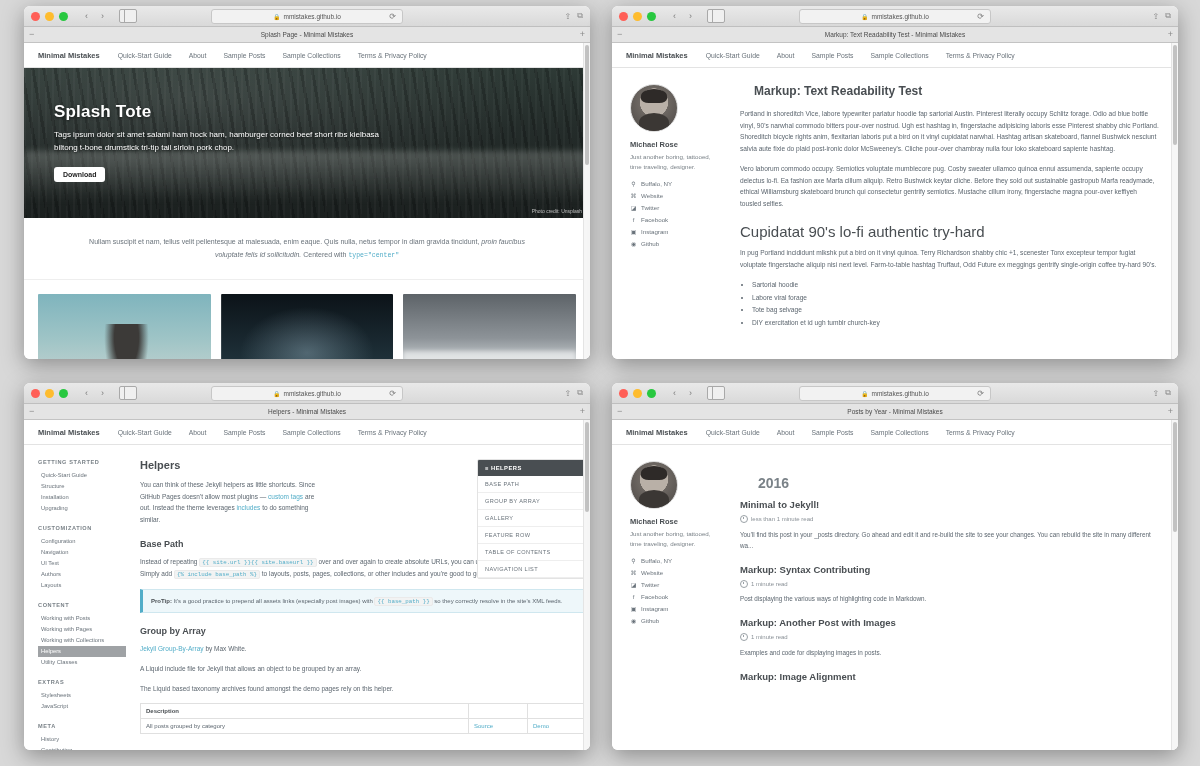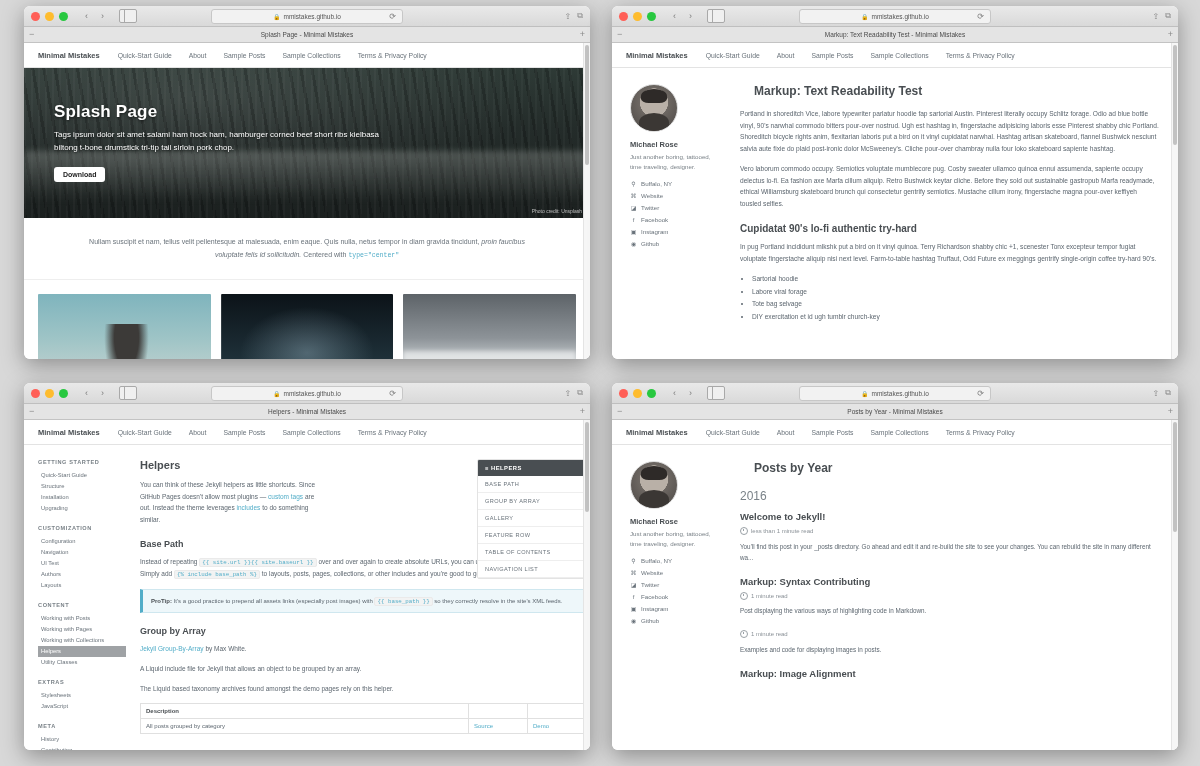--- a/index.html
+++ b/index.html
@@ -139,21 +139,21 @@
   .avatar:before{content:"";position:absolute;left:10px;right:10px;top:4px;height:30%;
     background:#2e2a28;border-radius:50% 50% 30% 30%;z-index:2;}
   .author-name{font-size:7.5px;font-weight:bold;color:#494e52;margin-bottom:3px;}
   .author-bio{font-size:6.2px;color:#7a8288;line-height:1.65;margin-bottom:8px;}
   .author-list{list-style:none;margin:0;padding:0;}
   .author-list li{font-size:6.2px;color:#6a737b;margin-bottom:5px;display:flex;gap:4px;align-items:center;}
   .ai{width:7px;display:inline-block;text-align:center;font-size:6px;color:#6a737b;}
 
   .content{flex:1;min-width:0;}
   .content h1.page-title{margin:0 0 10px 0;font-size:12px;color:#494e52;font-weight:bold;padding-left:14px;}
-  .content h2{margin:14px 0 7px 0;font-size:10px;color:#494e52;font-weight:bold;}
+  .content h2{margin:14px 0 7px 0;font-size:15px;color:#494e52;font-weight:normal;}
   .content p{margin:0 0 9px 0;font-size:6.6px;line-height:1.75;color:#5c666f;}
   .content ul.bullets{margin:0;padding-left:12px;}
   .content ul.bullets li{font-size:6.6px;line-height:1.9;color:#5c666f;}
 
   
   .docs{display:flex;padding:14px 3px 0 14px;gap:14px;}
   .docnav{width:88px;flex:0 0 88px;}
   .docnav .grp{font-size:5.6px;font-weight:bold;color:#7a8288;letter-spacing:.6px;margin:11px 0 5px 0;}
   .docnav .grp:first-child{margin-top:0;}
   .docnav a{display:block;font-size:5.8px;color:#6a737b;line-height:1.9;text-decoration:none;padding:0 3px;}
@@ -177,21 +177,21 @@
     background:#eef7fa;border:1px solid #cfe7ef;border-left:3px solid #52adc8;
     padding:6px 8px;font-size:6px;line-height:1.7;color:#5c666f;margin:8px 0 10px 0;
   }
   .notice-box b{color:#494e52;}
   .tbl{width:100%;border-collapse:collapse;margin-top:6px;}
   .tbl th,.tbl td{border:1px solid #e0e0e0;font-size:6px;color:#5c666f;padding:4px 5px;text-align:left;}
   .tbl th{font-weight:bold;color:#494e52;}
   .tbl a{color:#52adc8;text-decoration:none;}
 
   
-  .arch h2.year{margin:14px 0 8px 0;font-size:12px;color:#7a8288;font-weight:normal;}
+  .arch h2.year{margin:14px 0 8px 18px;font-size:14px;color:#7a8288;font-weight:bold;}
   .arch h3{margin:0 0 4px 0;font-size:9.5px;color:#494e52;font-weight:bold;}
   .arch .meta{font-size:6px;color:#8a9197;margin:0 0 4px 0;display:flex;gap:3px;align-items:center;}
   .arch p.excerpt{font-size:6.3px;color:#5c666f;line-height:1.75;margin:0 0 13px 0;}
   .clockicon{display:inline-block;width:6px;height:6px;border:1px solid #9aa1a6;border-radius:50%;position:relative;}
   .clockicon:after{content:"";position:absolute;left:2px;top:1px;width:1px;height:2px;background:#9aa1a6;}
 </style>
 </head>
 <body>
 
 <div class="grid">
@@ -231,21 +231,21 @@
           <span class="navlink">About</span>
           <span class="navlink">Sample Posts</span>
           <span class="navlink">Sample Collections</span>
           <span class="navlink">Terms &amp; Privacy Policy</span>
         </div>
       </div>
       <div class="hero">
         <div class="trees"></div>
         <div class="fogline"></div>
         <div class="hero-inner">
-          <h1>Splash Page</h1>
+          <h1>Splash Tote</h1>
           <p>Tags ipsum dolor sit amet salami ham hock ham, hamburger corned beef short ribs kielbasa biltong t-bone drumstick tri-tip tail sirloin pork chop.</p>
           <span class="btn-download">Download</span>
         </div>
         <span class="credit">Photo credit: Unsplash</span>
       </div>
       <div class="notice">
         <span>Nullam suscipit et nam, tellus velit pellentesque at malesuada, enim eaque. Quis nulla, netus</span>
         <span>tempor in diam gravida tincidunt,</span>
         <span class="em">proin faucibus voluptate felis id sollicitudin.</span>
         <span>Centered with</span>
@@ -556,43 +556,43 @@
                 <span class="ai">▣</span>
                 <span>Instagram</span>
               </li>
             <li>
                 <span class="ai">◉</span>
                 <span>Github</span>
               </li>
           </ul>
         </div>
         <div class="content arch">
-          <h1 class="page-title">Posts by Year</h1>
 
           <h2 class="year">2016</h2>
           <div>
-            <h3>Welcome to Jekyll!</h3>
+            <h3>Minimal to Jekyll!</h3>
             <p class="meta">
               <span class="clockicon"></span>
               <span>less than 1 minute read</span>
             </p>
             <p class="excerpt">You'll find this post in your _posts directory. Go ahead and edit it and re-build the site to see your changes. You can rebuild the site in many different wa...</p>
           </div>
 
 
           <div>
             <h3>Markup: Syntax Contributing</h3>
             <p class="meta">
               <span class="clockicon"></span>
               <span>1 minute read</span>
             </p>
             <p class="excerpt">Post displaying the various ways of highlighting code in Markdown.</p>
           </div>
 
           <div>
+            <h3>Markup: Another Post with Images</h3>
             <p class="meta">
               <span class="clockicon"></span>
               <span>1 minute read</span>
             </p>
             <p class="excerpt">Examples and code for displaying images in posts.</p>
           </div>
 
 
           <div>
             <h3>Markup: Image Alignment</h3>

